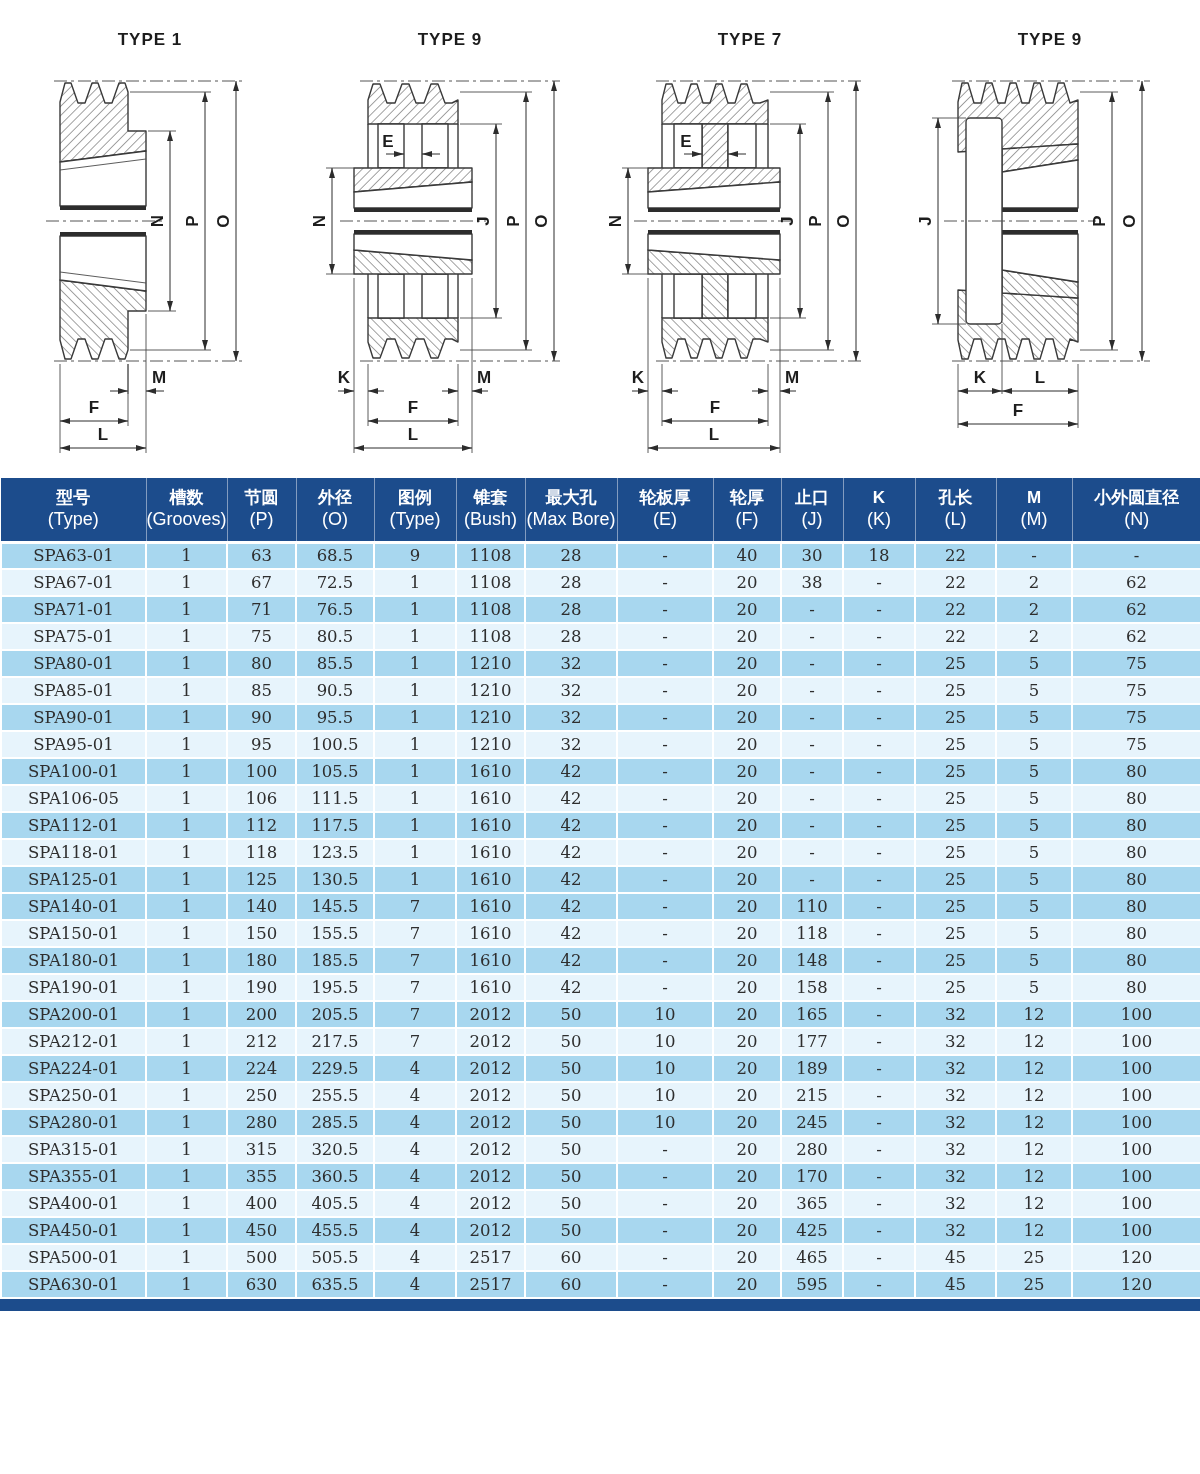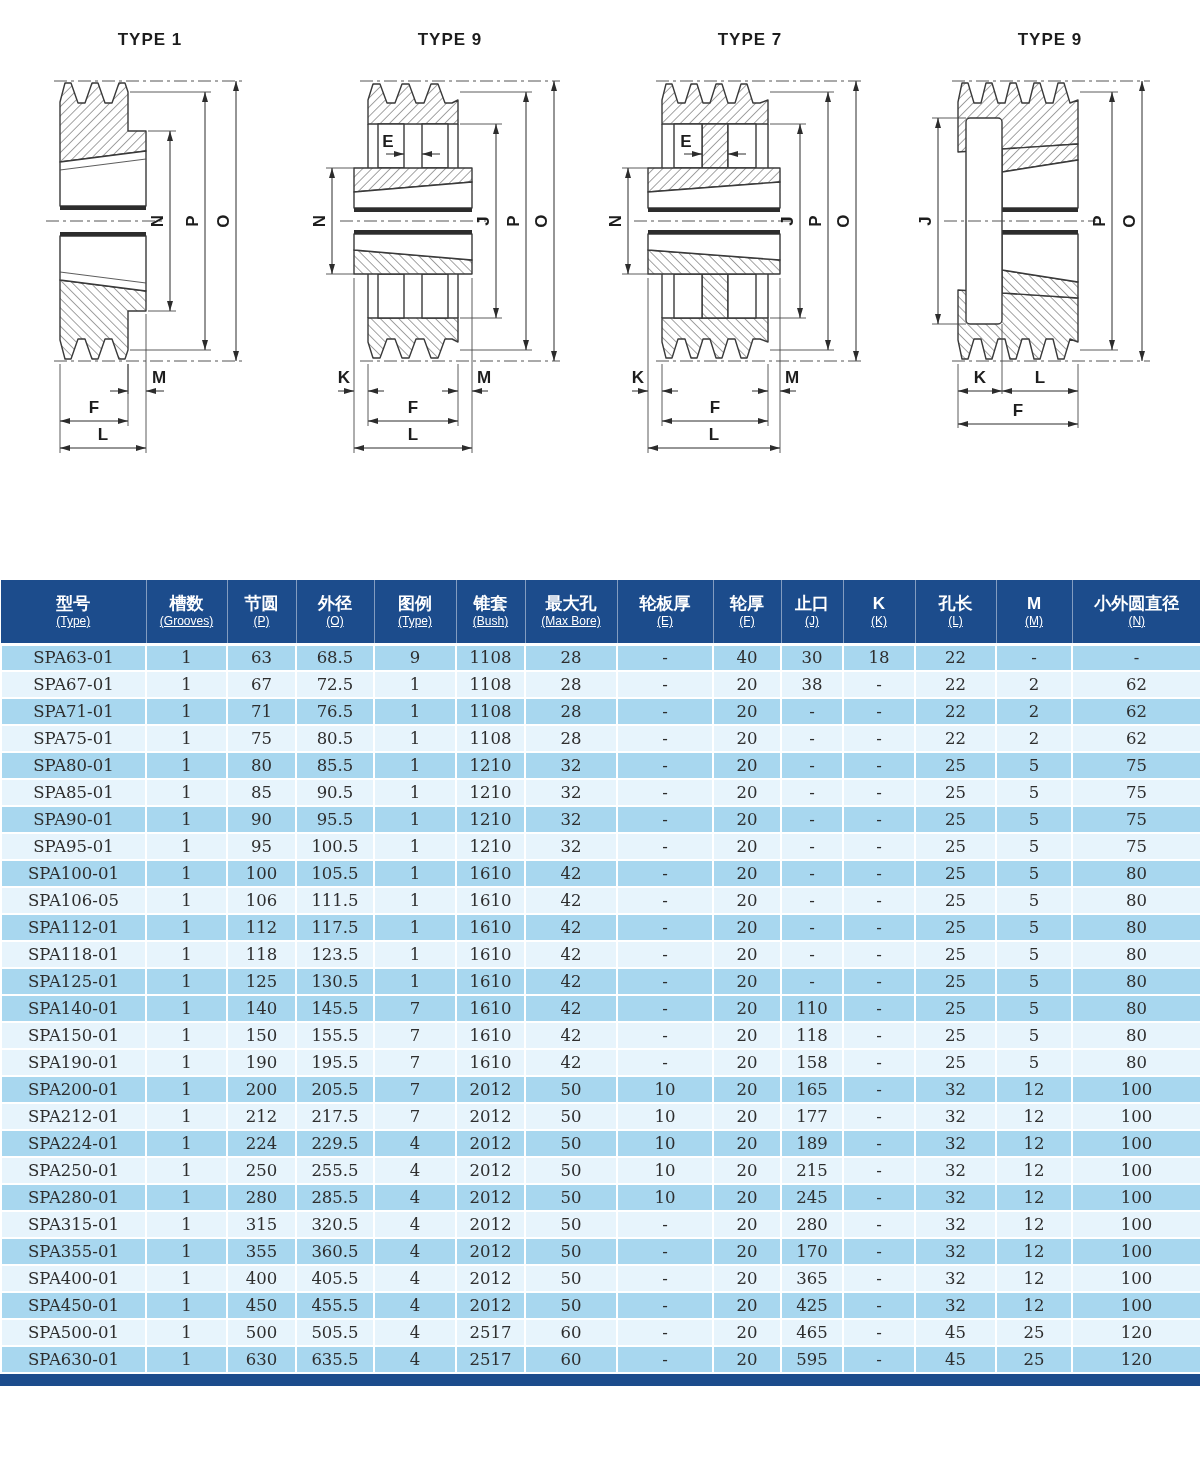--- a/index.html
+++ b/index.html
@@ -3,42 +3,42 @@
 <meta charset="utf-8">
 <style>
   :root{
     --header-bg:#1c4c8c; --row-blue:#a8d7ef; --row-pale:#e7f4fc; --line:#3a3a3a; --dim:#2c2c2c;
   }
   *{margin:0;padding:0;box-sizing:border-box;}
   body{width:1200px;background:#fff;font-family:"Liberation Sans",sans-serif;}
   .page{width:1200px;}
 
   
-  .drawings{display:flex;height:580px;background:#fff;}
+  .drawings{display:flex;height:478px;background:#fff;}
   .figure{width:300px;height:478px;}
   .figure-title{text-align:center;padding-top:30px;height:56px;
     font-size:17px;font-weight:bold;letter-spacing:1px;color:#1c1c1c;}
   .figure svg{display:block;}
 
   .ln{stroke:var(--line);stroke-width:1.4;fill:none;stroke-linejoin:round;}
   .hatched{fill:url(#hatch);stroke:var(--line);stroke-width:1.4;stroke-linejoin:round;}
   .white{fill:#fff;stroke:var(--line);stroke-width:1.4;stroke-linejoin:round;}
   .bore{fill:#2d2d2d;stroke:none;}
   .cl{stroke:#555;stroke-width:1;fill:none;stroke-dasharray:13 4 3 4;}
   .ext{stroke:#4a4a4a;stroke-width:0.9;fill:none;}
   .dimln{stroke:var(--dim);stroke-width:1;fill:none;}
   .dim{font-family:"Liberation Sans",sans-serif;font-size:17px;font-weight:600;fill:#1d1d1d;}
 
   
   table{width:1200px;table-layout:fixed;border-collapse:collapse;}
   thead th{background:var(--header-bg);color:#fff;vertical-align:middle;
     height:64px;border-left:1px solid rgba(255,255,255,.45);border-bottom:3px solid #fff;}
   thead th:first-child{border-left:none;}
   thead .zh{font-size:17px;font-weight:600;line-height:1.25;}
-  thead .en{font-size:12px;font-weight:400;line-height:1.3;text-decoration:underline;}
+  thead .en{font-size:18px;font-weight:400;line-height:1.3;}
   tbody td{height:27px;text-align:center;vertical-align:middle;color:#2e2e2e;
     font-family:"DejaVu Serif",serif;font-size:16.5px;border:2px solid #fff;}
   tbody tr.odd td{background:var(--row-blue);}
   tbody tr.even td{background:var(--row-pale);}
 
   th:nth-child(1){width:145px} th:nth-child(2){width:81px} th:nth-child(3){width:69px}
   th:nth-child(4){width:78px}  th:nth-child(5){width:82px} th:nth-child(6){width:69px}
   th:nth-child(7){width:92px}  th:nth-child(8){width:96px} th:nth-child(9){width:68px}
   th:nth-child(10){width:62px} th:nth-child(11){width:72px} th:nth-child(12){width:81px}
   th:nth-child(13){width:76px} th:nth-child(14){width:129px}
@@ -542,20 +542,36 @@
           <td>1610</td>
           <td>42</td>
           <td>-</td>
           <td>20</td>
           <td>118</td>
           <td>-</td>
           <td>25</td>
           <td>5</td>
           <td>80</td>
         </tr>
+        <tr class="odd">
+          <td>SPA180-01</td>
+          <td>1</td>
+          <td>180</td>
+          <td>185.5</td>
+          <td>7</td>
+          <td>1610</td>
+          <td>42</td>
+          <td>-</td>
+          <td>20</td>
+          <td>148</td>
+          <td>-</td>
+          <td>25</td>
+          <td>5</td>
+          <td>80</td>
+        </tr>
         <tr class="even">
           <td>SPA190-01</td>
           <td>1</td>
           <td>190</td>
           <td>195.5</td>
           <td>7</td>
           <td>1610</td>
           <td>42</td>
           <td>-</td>
           <td>20</td>

